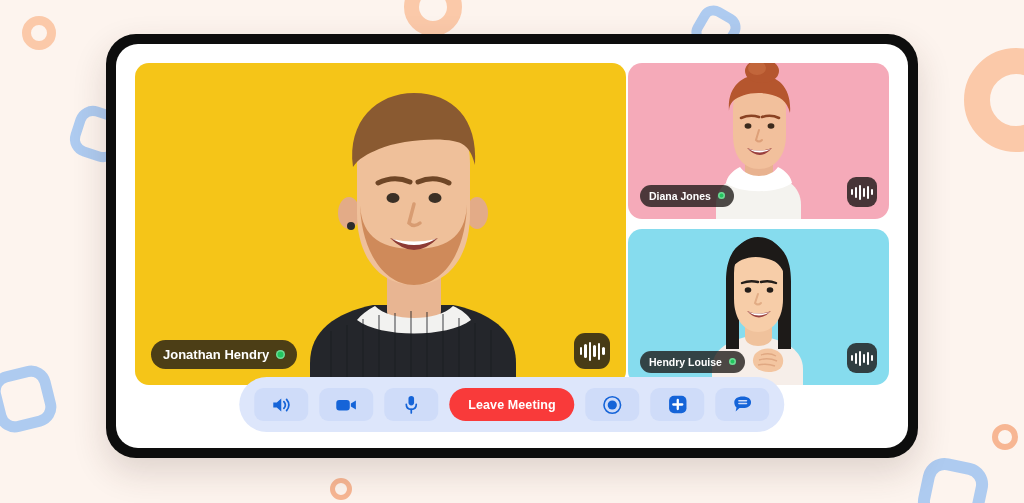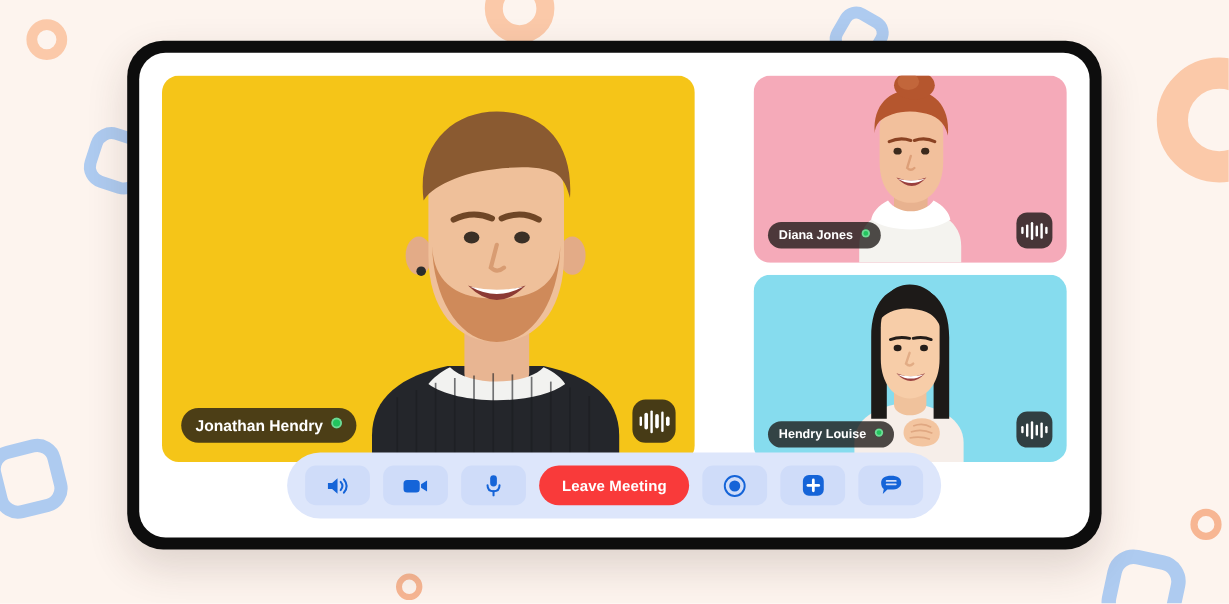--- a/index.html
+++ b/index.html
@@ -62,32 +62,32 @@
     left: 19px;
     top: 19px;
     right: 19px;
     height: 322px;
   }
   .tile {
     position: absolute;
     border-radius: 14px;
     overflow: hidden;
   }
-  .tile-main  { left: 0;     top: 0;    width: 444px; height: 322px; }
+  .tile-main  { left: 0;     top: 0;    width: 491px; height: 322px; }
   .tile-top   { right: 0;    top: 0;    width: 261px; height: 156px; }
   .tile-bot   { right: 0;    bottom: 0; width: 261px; height: 156px; }
 
   
   .tile-bg { position: absolute; inset: 0; }
 
   
   .badge {
     position: absolute;
     display: flex;
-    align-items: flex-start;
+    align-items: center;
     gap: 7px;
     background: rgba(28,24,22,0.78);
     color: #ffffff;
     border-radius: 999px;
     white-space: nowrap;
     line-height: 1;
   }
   .badge-main {
     left: 16px; bottom: 16px;
     padding: 8px 12px;

